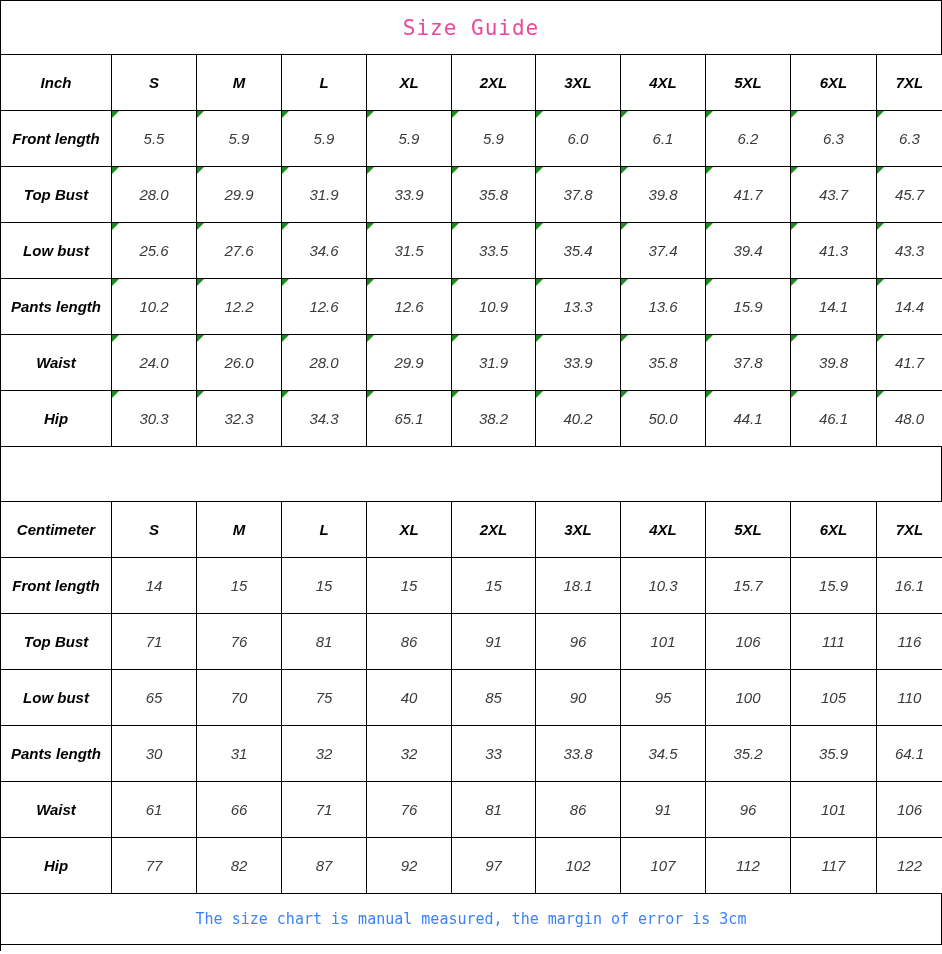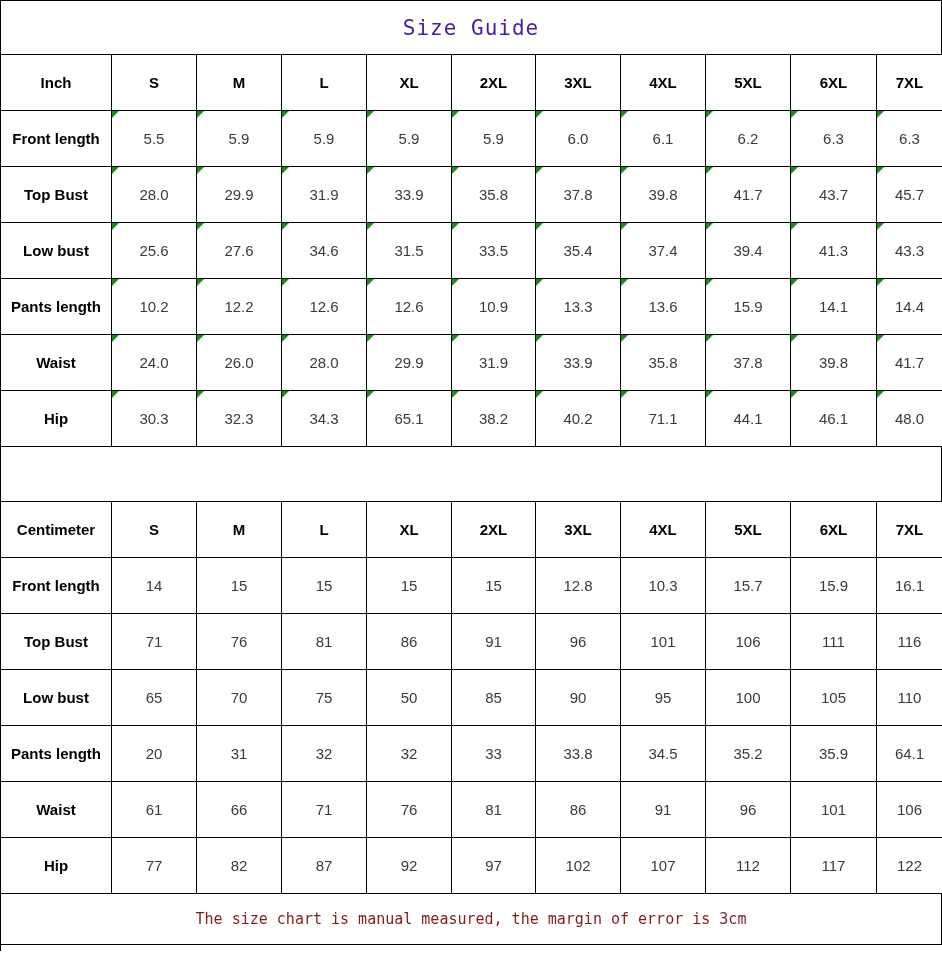--- a/index.html
+++ b/index.html
@@ -10,27 +10,28 @@
   html,body{margin:0;padding:0;background:#ffffff;}
   body{width:942px;font-family:"Liberation Sans", sans-serif;}
   .page{width:942px;box-sizing:border-box;}
   .title{
     box-sizing:border-box;
     height:54px;
     border:1px solid var(--border);
     border-bottom:none;
     display:flex;align-items:center;justify-content:center;
     font-family:"DejaVu Sans Mono", monospace;
-    font-size:21px;color:#4c1d95;
+    font-size:21px;color:#ec4899;
     letter-spacing:1px;
   }
   table.size-table{
     width:942px;
     border-collapse:collapse;
     table-layout:fixed;
+    font-style:italic;
   }
   table.size-table tr{height:56px;}
   table.size-table th, table.size-table td{
     box-sizing:border-box;
     border:1px solid var(--border);
     text-align:center;
     vertical-align:middle;
     padding:0;
     overflow:hidden;
   }
@@ -53,21 +54,21 @@
     border-left:1px solid var(--border);
     border-right:1px solid var(--border);
   }
   .footer{
     box-sizing:border-box;
     height:51px;
     border:1px solid var(--border);
     border-top:none;
     display:flex;align-items:center;justify-content:center;
     font-family:"DejaVu Sans Mono", monospace;
-    font-size:15px;color:#7f1d1d;
+    font-size:15px;color:#3b82f6;
   }
   .stub{height:6px;width:0;border-left:1px solid var(--border);}
 </style>
 </head>
 <body>
 
 <div class="page">
 
   <div class="title">Size Guide</div>
 
@@ -167,21 +168,21 @@
           <td><i class="flag"></i><span>41.7</span></td>
         </tr>
         <tr>
           <th>Hip</th>
           <td><i class="flag"></i><span>30.3</span></td>
           <td><i class="flag"></i><span>32.3</span></td>
           <td><i class="flag"></i><span>34.3</span></td>
           <td><i class="flag"></i><span>65.1</span></td>
           <td><i class="flag"></i><span>38.2</span></td>
           <td><i class="flag"></i><span>40.2</span></td>
-          <td><i class="flag"></i><span>71.1</span></td>
+          <td><i class="flag"></i><span>50.0</span></td>
           <td><i class="flag"></i><span>44.1</span></td>
           <td><i class="flag"></i><span>46.1</span></td>
           <td><i class="flag"></i><span>48.0</span></td>
         </tr>
       </tbody>
     </table>
 
   <div class="gap"></div>
 
   <table class="size-table">
@@ -214,21 +215,21 @@
         </tr>
       </thead>
       <tbody>
         <tr>
           <th>Front length</th>
           <td><span>14</span></td>
           <td><span>15</span></td>
           <td><span>15</span></td>
           <td><span>15</span></td>
           <td><span>15</span></td>
-          <td><span>12.8</span></td>
+          <td><span>18.1</span></td>
           <td><span>10.3</span></td>
           <td><span>15.7</span></td>
           <td><span>15.9</span></td>
           <td><span>16.1</span></td>
         </tr>
         <tr>
           <th>Top Bust</th>
           <td><span>71</span></td>
           <td><span>76</span></td>
           <td><span>81</span></td>
@@ -238,31 +239,31 @@
           <td><span>101</span></td>
           <td><span>106</span></td>
           <td><span>111</span></td>
           <td><span>116</span></td>
         </tr>
         <tr>
           <th>Low bust</th>
           <td><span>65</span></td>
           <td><span>70</span></td>
           <td><span>75</span></td>
-          <td><span>50</span></td>
+          <td><span>40</span></td>
           <td><span>85</span></td>
           <td><span>90</span></td>
           <td><span>95</span></td>
           <td><span>100</span></td>
           <td><span>105</span></td>
           <td><span>110</span></td>
         </tr>
         <tr>
           <th>Pants length</th>
-          <td><span>20</span></td>
+          <td><span>30</span></td>
           <td><span>31</span></td>
           <td><span>32</span></td>
           <td><span>32</span></td>
           <td><span>33</span></td>
           <td><span>33.8</span></td>
           <td><span>34.5</span></td>
           <td><span>35.2</span></td>
           <td><span>35.9</span></td>
           <td><span>64.1</span></td>
         </tr>

